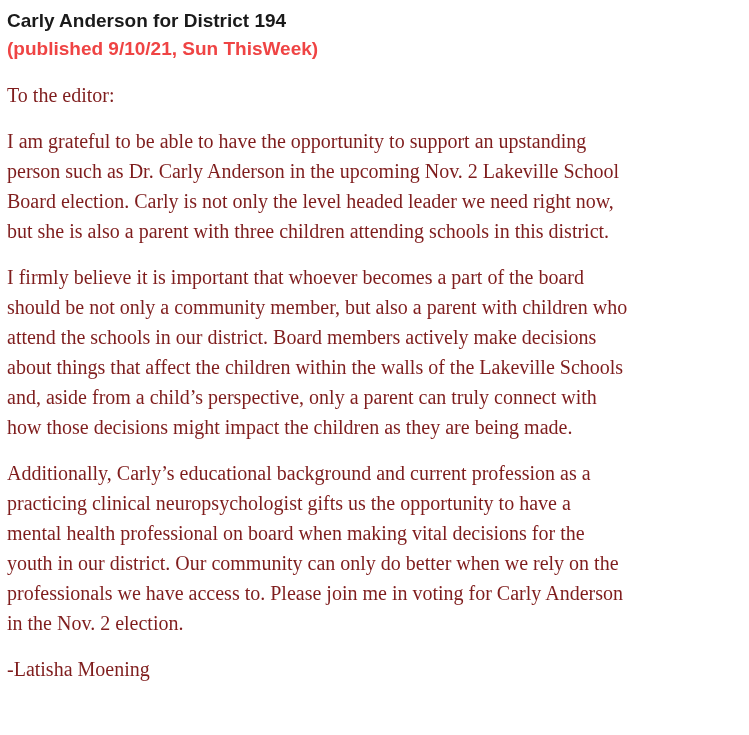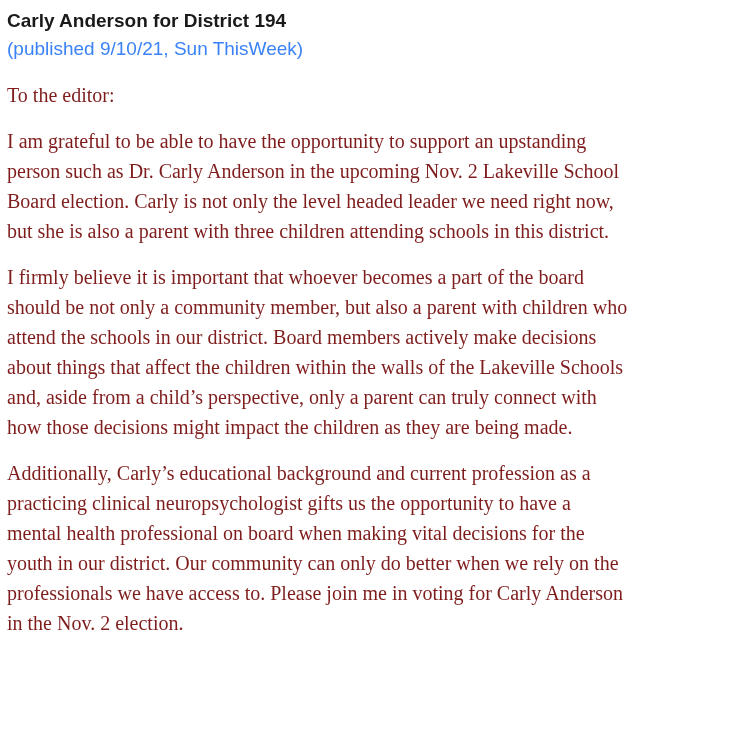--- a/index.html
+++ b/index.html
@@ -22,24 +22,24 @@
   .letter-title {
     font-family: "Liberation Sans", sans-serif;
     font-weight: bold;
     font-size: 19px;
     line-height: 26px;
     color: #1a1a1a;
     white-space: pre-line;
   }
   .letter-subtitle {
     font-family: "Liberation Sans", sans-serif;
-    font-weight: normal;
+    font-weight: bold;
     font-size: 19px;
     line-height: 30px;
-    color: #3b82f6;
+    color: #ef4444;
     white-space: pre-line;
   }
   .body-text {
     font-family: "Liberation Serif", "DejaVu Serif", serif;
     font-size: 20px;
     line-height: 30px;
     color: #7f1d1d;
     white-space: pre-line;
     margin: 16px 0 0 0;
   }
@@ -60,13 +60,14 @@
 attend the schools in our district. Board members actively make decisions
 about things that affect the children within the walls of the Lakeville Schools
 and, aside from a child’s perspective, only a parent can truly connect with
 how those decisions might impact the children as they are being made.</p>
   <p class="body-text">Additionally, Carly’s educational background and current profession as a
 practicing clinical neuropsychologist gifts us the opportunity to have a
 mental health professional on board when making vital decisions for the
 youth in our district. Our community can only do better when we rely on the
 professionals we have access to. Please join me in voting for Carly Anderson
 in the Nov. 2 election.</p>
+  <p class="body-text">-Latisha Moening</p>
 </div>
 
 </body></html>

